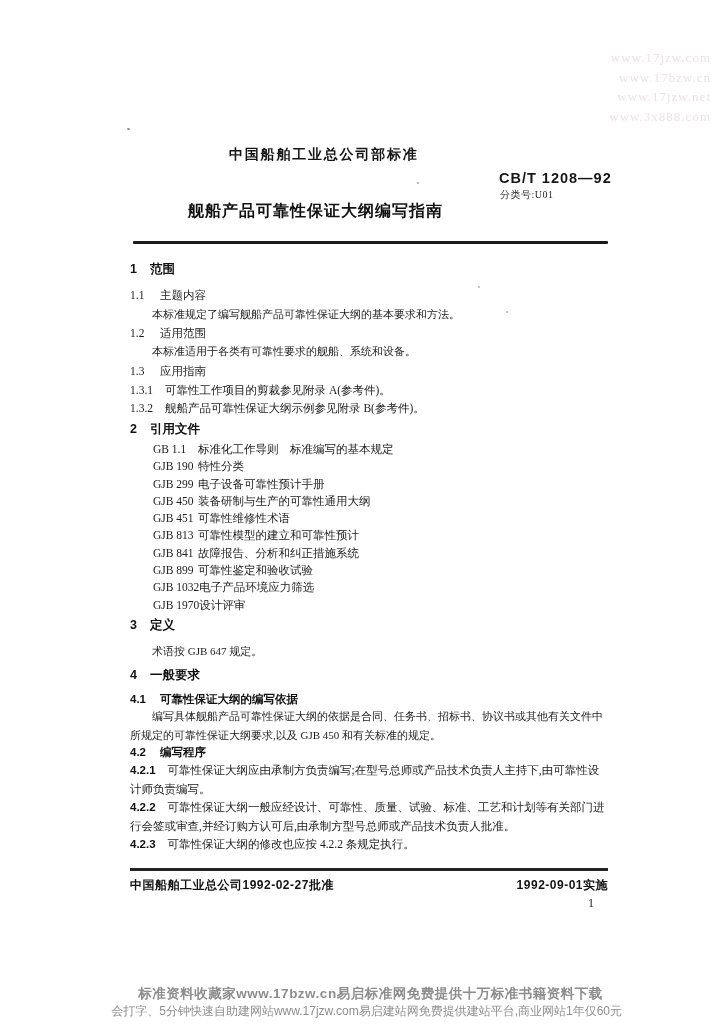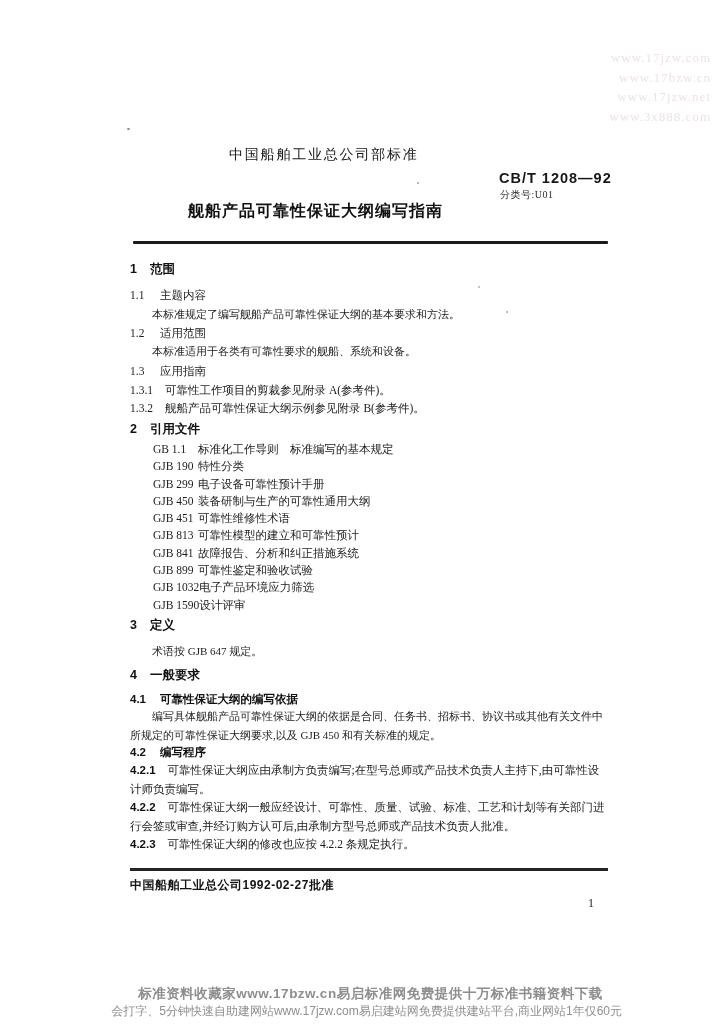--- a/index.html
+++ b/index.html
@@ -19,21 +19,21 @@
     font-family:"Liberation Serif", serif;
     font-size:13px;line-height:19.5px;
     color:#ece3e3;
     letter-spacing:1px;
     margin-top:28px;
   }
   
   .org-label{
     position:absolute;left:229px;top:146px;
     font-family:"Liberation Sans", sans-serif;
-    font-weight:normal;font-size:14px;letter-spacing:1.8px;
+    font-weight:bold;font-size:14px;letter-spacing:1.8px;
     color:#161616;
   }
   .std-number{
     position:absolute;left:499px;top:170px;
     font-family:"Liberation Sans", sans-serif;
     font-weight:bold;font-size:14.5px;letter-spacing:1px;
     color:#161616;white-space:nowrap;text-align:right;
   }
   .class-label{
     position:absolute;left:500px;top:188px;
@@ -159,21 +159,21 @@
     <div class="blk" style="top:441px">
       <div class="ref-row"><span class="ref-code">GB 1.1</span><span>标准化工作导则　标准编写的基本规定</span></div>
       <div class="ref-row"><span class="ref-code">GJB 190</span><span>特性分类</span></div>
       <div class="ref-row"><span class="ref-code">GJB 299</span><span>电子设备可靠性预计手册</span></div>
       <div class="ref-row"><span class="ref-code">GJB 450</span><span>装备研制与生产的可靠性通用大纲</span></div>
       <div class="ref-row"><span class="ref-code">GJB 451</span><span>可靠性维修性术语</span></div>
       <div class="ref-row"><span class="ref-code">GJB 813</span><span>可靠性模型的建立和可靠性预计</span></div>
       <div class="ref-row"><span class="ref-code">GJB 841</span><span>故障报告、分析和纠正措施系统</span></div>
       <div class="ref-row"><span class="ref-code">GJB 899</span><span>可靠性鉴定和验收试验</span></div>
       <div class="ref-row"><span class="ref-code">GJB 1032</span><span>电子产品环境应力筛选</span></div>
-      <div class="ref-row"><span class="ref-code">GJB 1590</span><span>设计评审</span></div>
+      <div class="ref-row"><span class="ref-code">GJB 1970</span><span>设计评审</span></div>
     </div>
 
     <div class="blk sec-h" style="top:618px">
       <span class="num">3</span><span>定义</span>
     </div>
     <div class="blk para" style="top:642px">术语按 GJB 647 规定。</div>
 
     <div class="blk sec-h" style="top:668px">
       <span class="num">4</span><span>一般要求</span>
     </div>
@@ -192,18 +192,19 @@
     <div class="blk clause" style="top:798px">
       <span class="cnum b">4.2.2</span><span>可靠性保证大纲一般应经设计、可靠性、质量、试验、标准、工艺和计划等有关部门进行会签或审查,并经订购方认可后,由承制方型号总师或产品技术负责人批准。</span>
     </div>
     <div class="blk clause" style="top:835px">
       <span class="cnum b">4.2.3</span><span>可靠性保证大纲的修改也应按 4.2.2 条规定执行。</span>
     </div>
   </div>
 
   <div class="foot-rule"></div>
   <div class="approval">中国船舶工业总公司1992-02-27批准</div>
+  <div class="implementation">1992-09-01实施</div>
   <div class="page-number">1</div>
 
   <div class="promo1">标准资料收藏家www.17bzw.cn易启标准网免费提供十万标准书籍资料下载</div>
   <div class="promo2">会打字、5分钟快速自助建网站www.17jzw.com易启建站网免费提供建站平台,商业网站1年仅60元</div>
 
 </div>
 
 </body></html>

